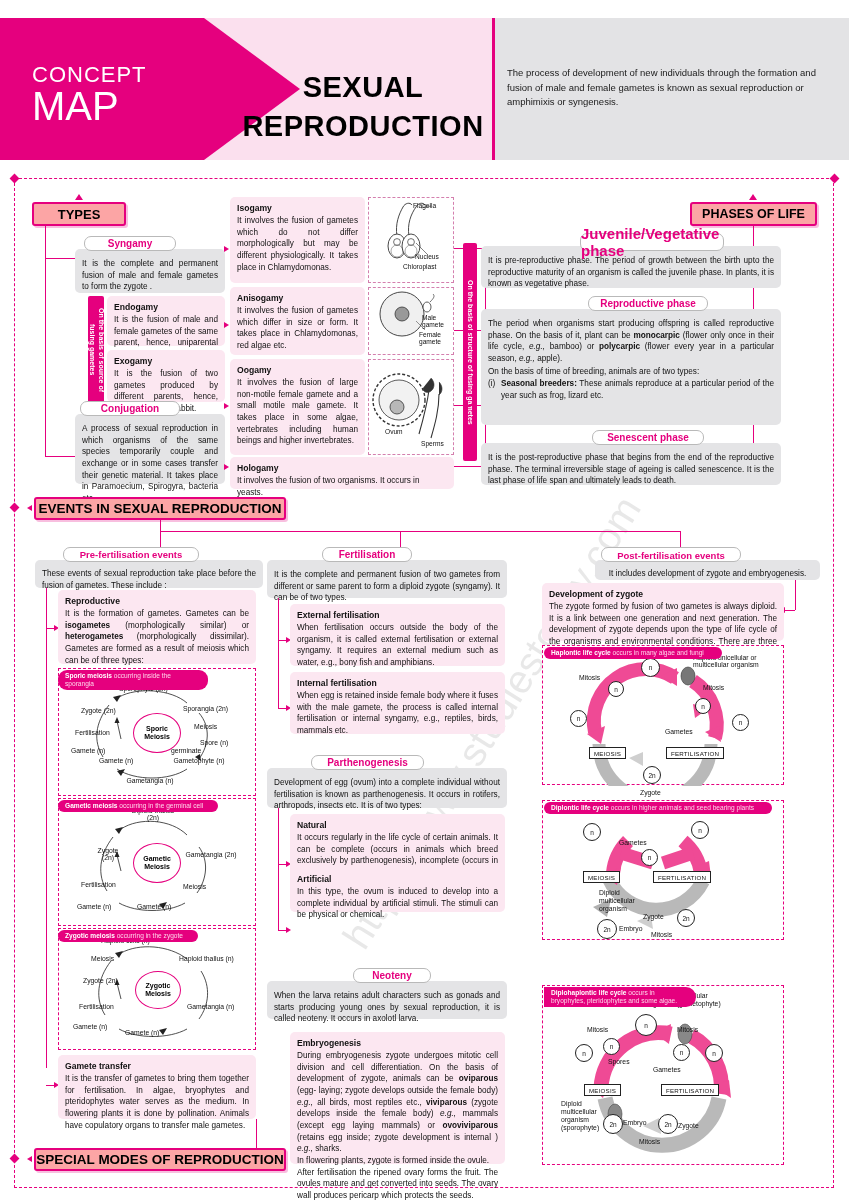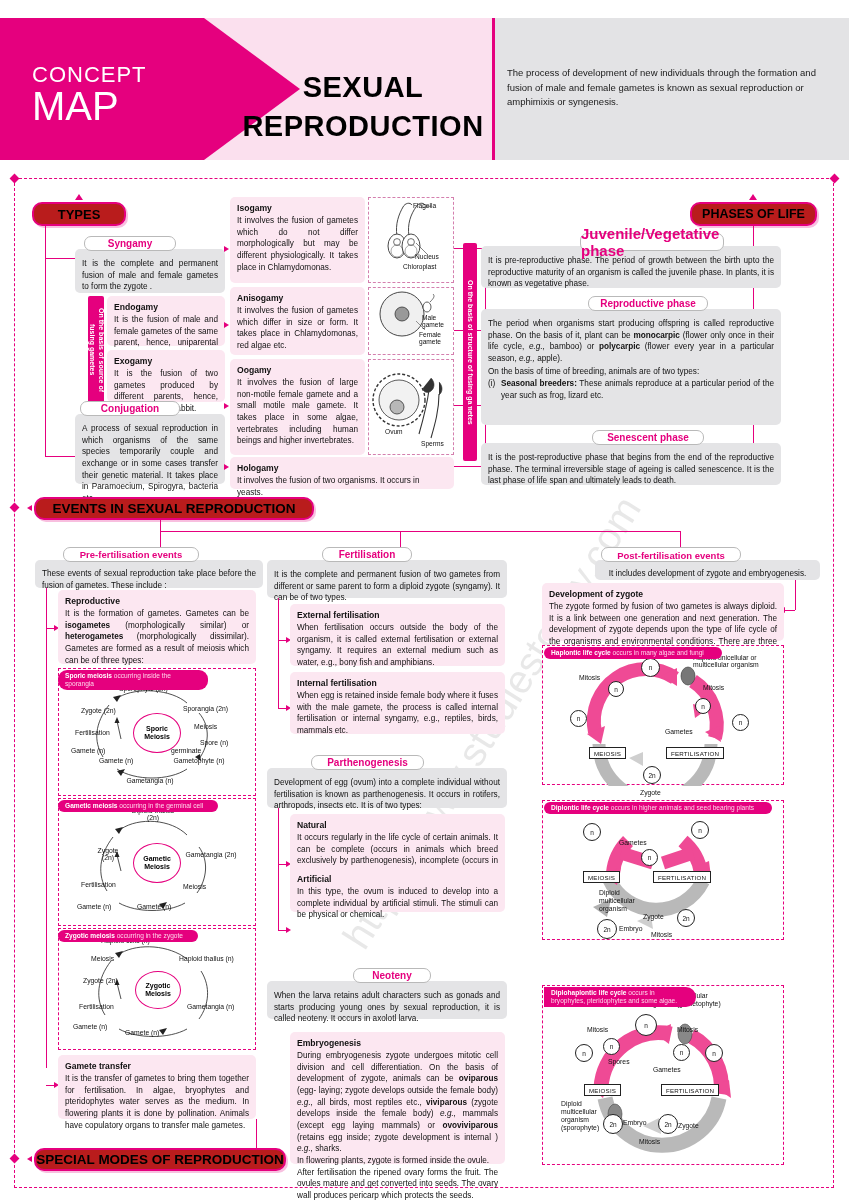--- a/index.html
+++ b/index.html
@@ -55,22 +55,22 @@
     width: 820px; height: 1010px;
     border: 1px dashed #e5007e;
   }
   .diamond {
     position: absolute; width: 7px; height: 7px; background: #e5007e;
     transform: rotate(45deg);
   }
 
   
   .banner {
-    position: absolute; background: #b91c1c;
-    border: 2.5px solid #e5007e; border-radius: 10px;
+    position: absolute; background: #fca5a5;
+    border: 2.5px solid #e5007e; border-radius: 3px;
     font-weight: bold; color: #000;
     display: flex; align-items: center; justify-content: center;
     box-shadow: 2px 2px 0 rgba(229,0,126,0.25);
   }
 
   
   .pill {
     position: absolute; background: #fff;
     border: 1px solid #b9b9b9; border-radius: 7px;
     color: #e5007e; font-weight: bold;
@@ -326,21 +326,21 @@
     </div>
   </div>
 
   <div class="pill" style="left:592px; top:430px; width:112px; height:15px; font-size:10px;">
     <span>Senescent phase</span>
   </div>
   <div class="gbox" style="left:481px; top:443px; width:300px; height:42px; padding-top:9px;">
     <span>It is the post-reproductive phase that begins from the end of the reproductive phase. The terminal irreversible stage of ageing is called senescence. It is the last phase of life span and ultimately leads to death.</span>
   </div>
 
-  <div class="banner" style="left:34px; top:497px; width:280px; height:23px; font-size:13.5px;">
+  <div class="banner" style="left:34px; top:497px; width:252px; height:23px; font-size:13.5px;">
     <span>EVENTS IN SEXUAL REPRODUCTION</span>
   </div>
   <div class="arrow-l" style="left:27px; top:505px;"></div>
   <div class="hline" style="left:160px; top:531px; width:520px;"></div>
   <div class="vline" style="left:160px; top:520px; height:11px;"></div>
   <div class="vline" style="left:160px; top:531px; height:22px;"></div>
   <div class="vline" style="left:400px; top:531px; height:22px;"></div>
   <div class="vline" style="left:680px; top:531px; height:22px;"></div>
 
   <div class="pill" style="left:63px; top:547px; width:136px; height:15px; font-size:9.5px;">

